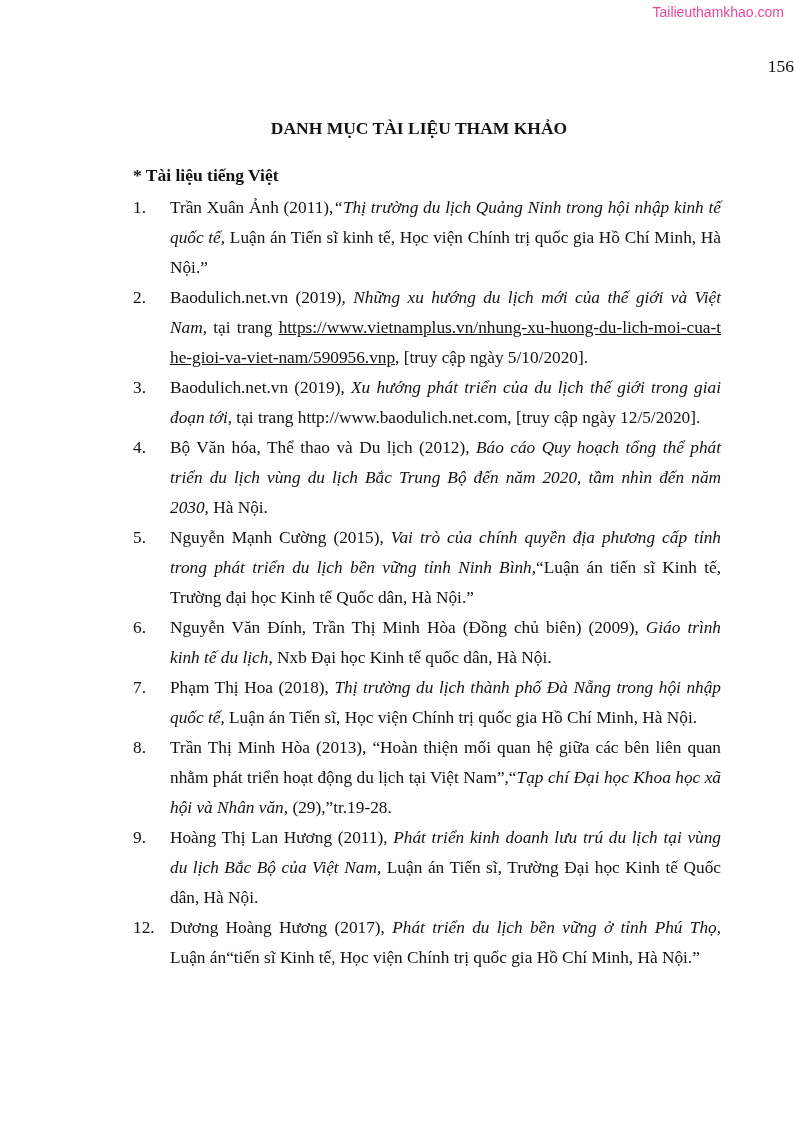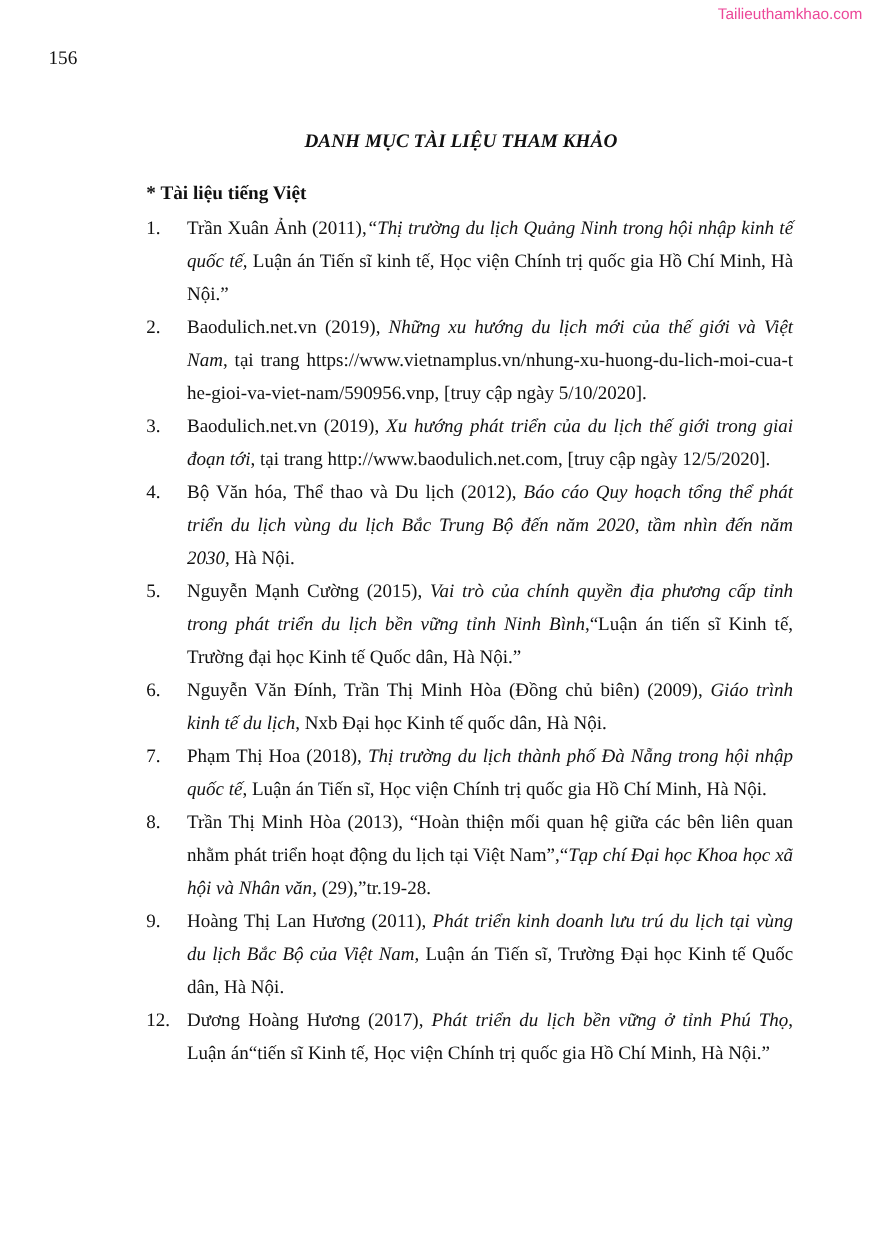--- a/index.html
+++ b/index.html
@@ -1,28 +1,28 @@
 <!DOCTYPE html>
 <html><head>
 <meta charset="utf-8">
 <style>
   html, body { margin:0; padding:0; background:#ffffff; }
   body { width:794px; height:1123px; position:relative; overflow:hidden;
          font-family:"Liberation Serif", serif; color:#111; }
   .watermark { position:absolute; top:4px; right:10px; font-family:"Liberation Sans", sans-serif;
                font-size:14px; color:#ec4899; }
-  .page-number { position:absolute; top:42px; left:0; width:100%; text-align:left; font-size:17.5px; padding-left:44px; box-sizing:border-box; }
+  .page-number { position:absolute; top:56px; left:0; width:100%; text-align:right; font-size:17.5px; padding-left:44px; box-sizing:border-box; }
   .title { position:absolute; top:118px; left:0; width:100%; text-align:center; font-weight:bold;
-           font-size:17.5px; padding-left:44px; box-sizing:border-box;font-style:italic; }
+           font-size:17.5px; padding-left:44px; box-sizing:border-box; }
   .section { position:absolute; top:165px; left:133px; font-weight:bold; font-size:17.5px; }
   .refs { position:absolute; top:193px; left:133px; width:588px; margin:0; padding:0; list-style:none; }
   .ref { position:relative; padding-left:37px; font-size:17.3px; line-height:30px; text-align:justify; }
   .num { position:absolute; left:0; top:0; }
   .it { font-style:italic; }
-  .u { }
+  .u { text-decoration:underline; }
 </style>
 </head>
 <body>
 
 <div class="watermark">Tailieuthamkhao.com</div>
 <div class="page-number">156</div>
 <div class="title">DANH MỤC TÀI LIỆU THAM KHẢO</div>
 <div class="section">* Tài liệu tiếng Việt</div>
 
 <ol class="refs">

